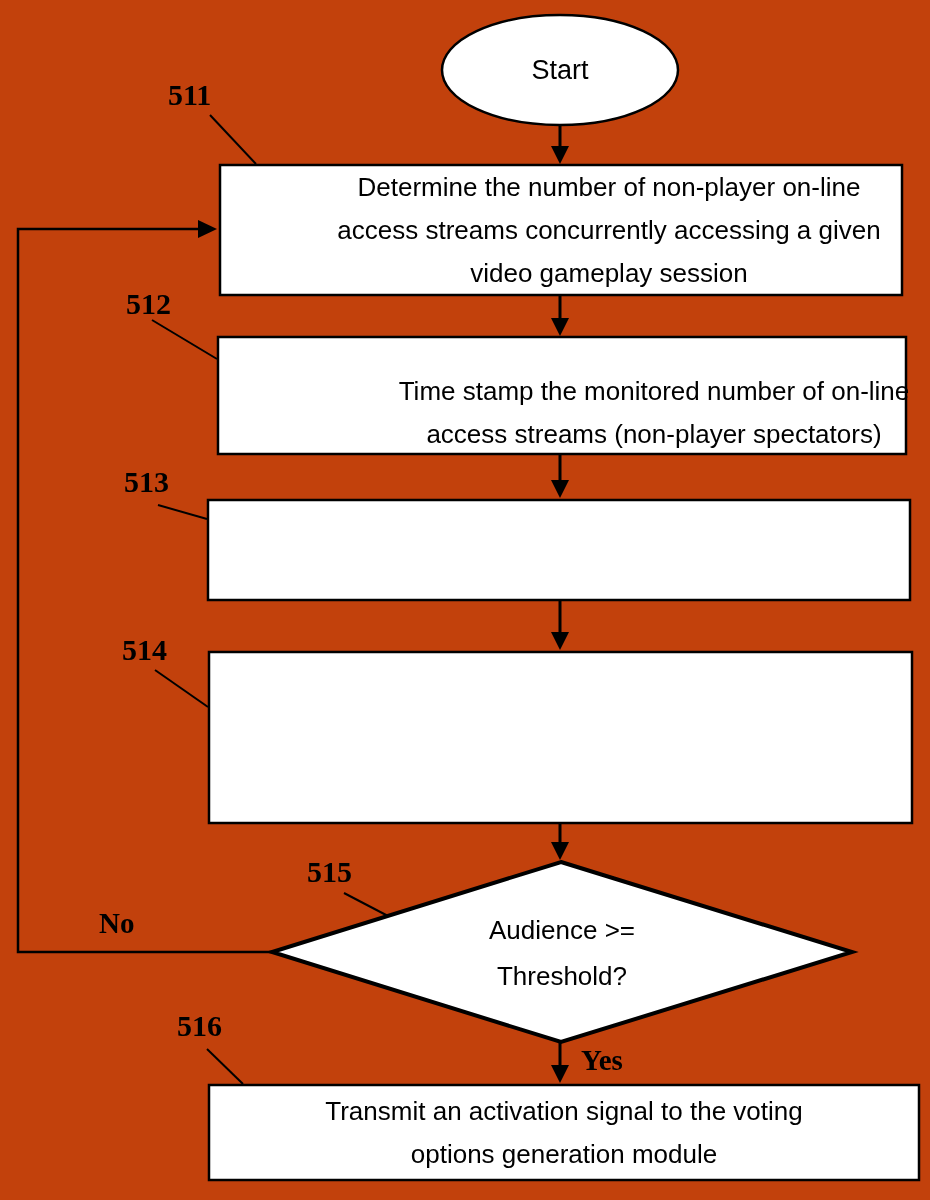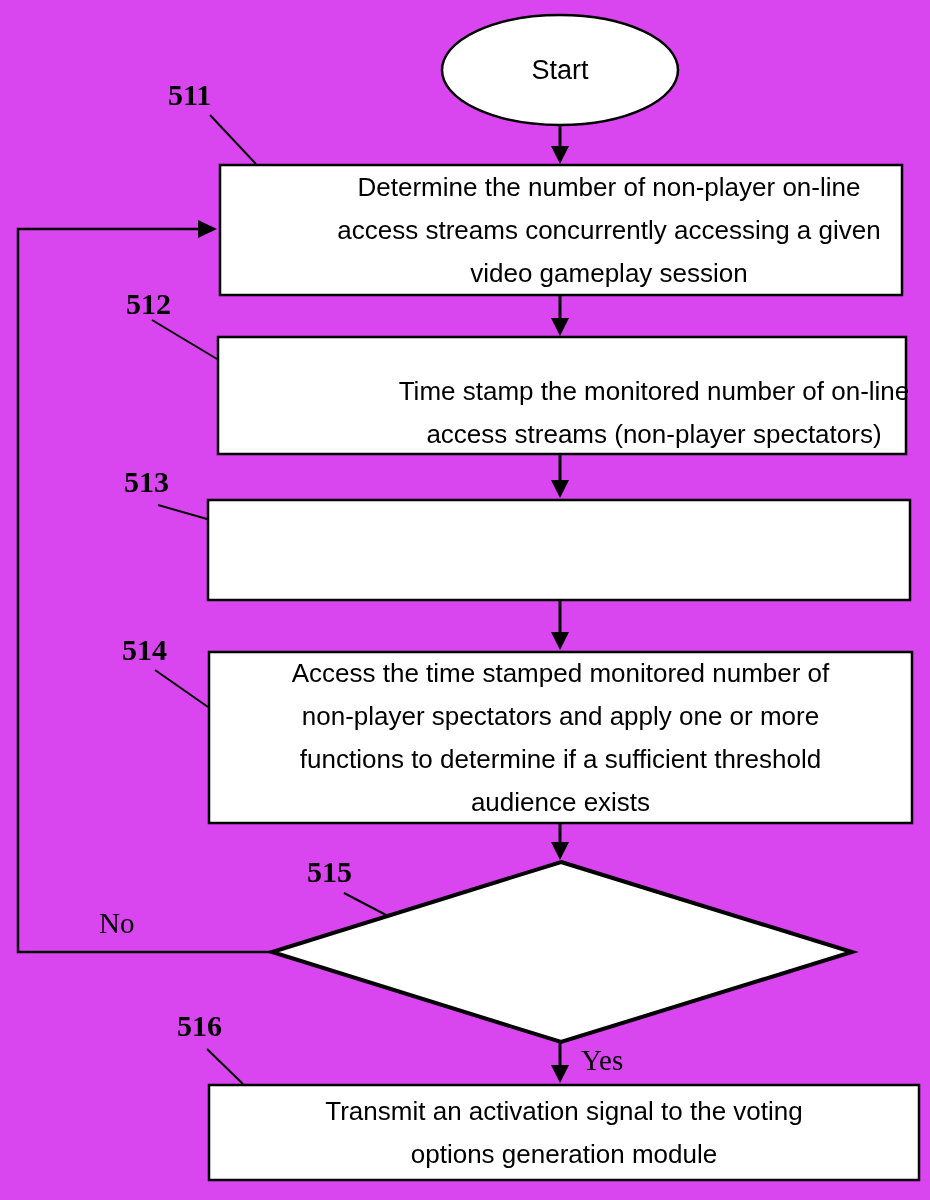--- a/index.html
+++ b/index.html
@@ -4,21 +4,21 @@
 <style>
   html, body {
     margin: 0;
     padding: 0;
     background: #ffffff;
   }
   .figure {
     position: relative;
     width: 930px;
     height: 1200px;
-    background: #d946ef;
+    background: #c2410c;
     font-family: "Liberation Sans", sans-serif;
     color: #000000;
     overflow: hidden;
   }
   .figure svg {
     position: absolute;
     left: 0;
     top: 0;
   }
   .node-text {
@@ -42,21 +42,21 @@
     position: absolute;
     font-family: "Liberation Serif", "DejaVu Serif", serif;
     font-weight: bold;
     font-size: 30px;
     line-height: 30px;
     color: #000000;
   }
   .branch-label {
     position: absolute;
     font-family: "Liberation Serif", "DejaVu Serif", serif;
-    font-weight: normal;
+    font-weight: bold;
     font-size: 29px;
     line-height: 29px;
     color: #000000;
   }
 </style>
 </head>
 <body>
 
 <div class="figure">
 
@@ -108,26 +108,24 @@
 access streams concurrently accessing a given
 video gameplay session</div>
   <div class="ref-label" style="left:168px; top:80px;">511</div>
 
   <div class="node-text" style="left:220px; top:356px; width:788px; height:113px;padding-left:40px;">Time stamp the monitored number of on-line
 access streams (non-player spectators)</div>
   <div class="ref-label" style="left:126px; top:289px;">512</div>
 
   <div class="ref-label" style="left:124px; top:467px;">513</div>
 
-  <div class="node-text" style="left:211px; top:654px; width:699px; height:167px;">Access the time stamped monitored number of
-non-player spectators and apply one or more
-functions to determine if a sufficient threshold
-audience exists</div>
   <div class="ref-label" style="left:122px; top:635px;">514</div>
 
+  <div class="node-text diamond-text" style="left:382px; top:905px; width:360px; height:95px;">Audience &gt;=
+Threshold?</div>
   <div class="ref-label" style="left:307px; top:857px;">515</div>
   <div class="branch-label" style="left:99px; top:909px;">No</div>
   <div class="branch-label" style="left:581px; top:1046px;">Yes</div>
 
   <div class="node-text" style="left:211px; top:1087px; width:706px; height:91px;">Transmit an activation signal to the voting
 options generation module</div>
   <div class="ref-label" style="left:177px; top:1011px;">516</div>
 
 </div>
 

